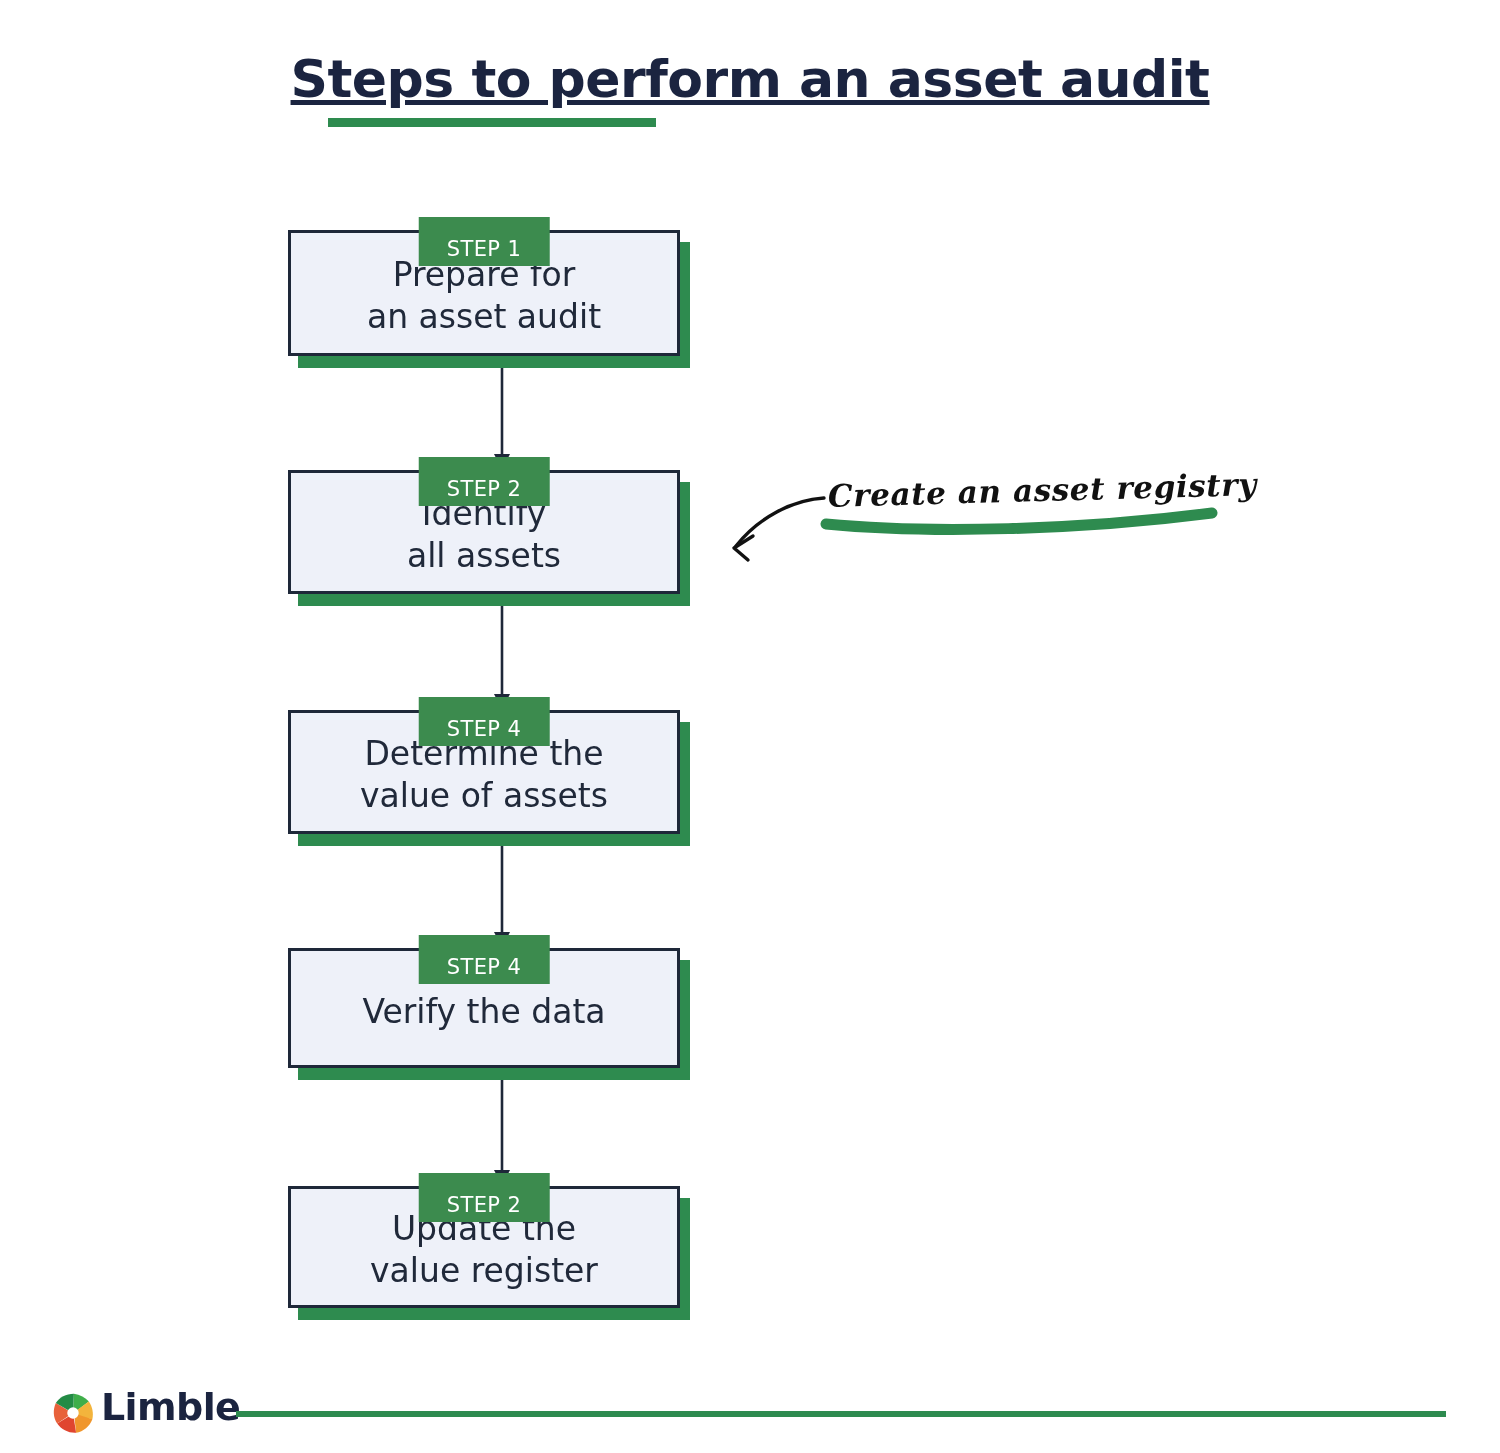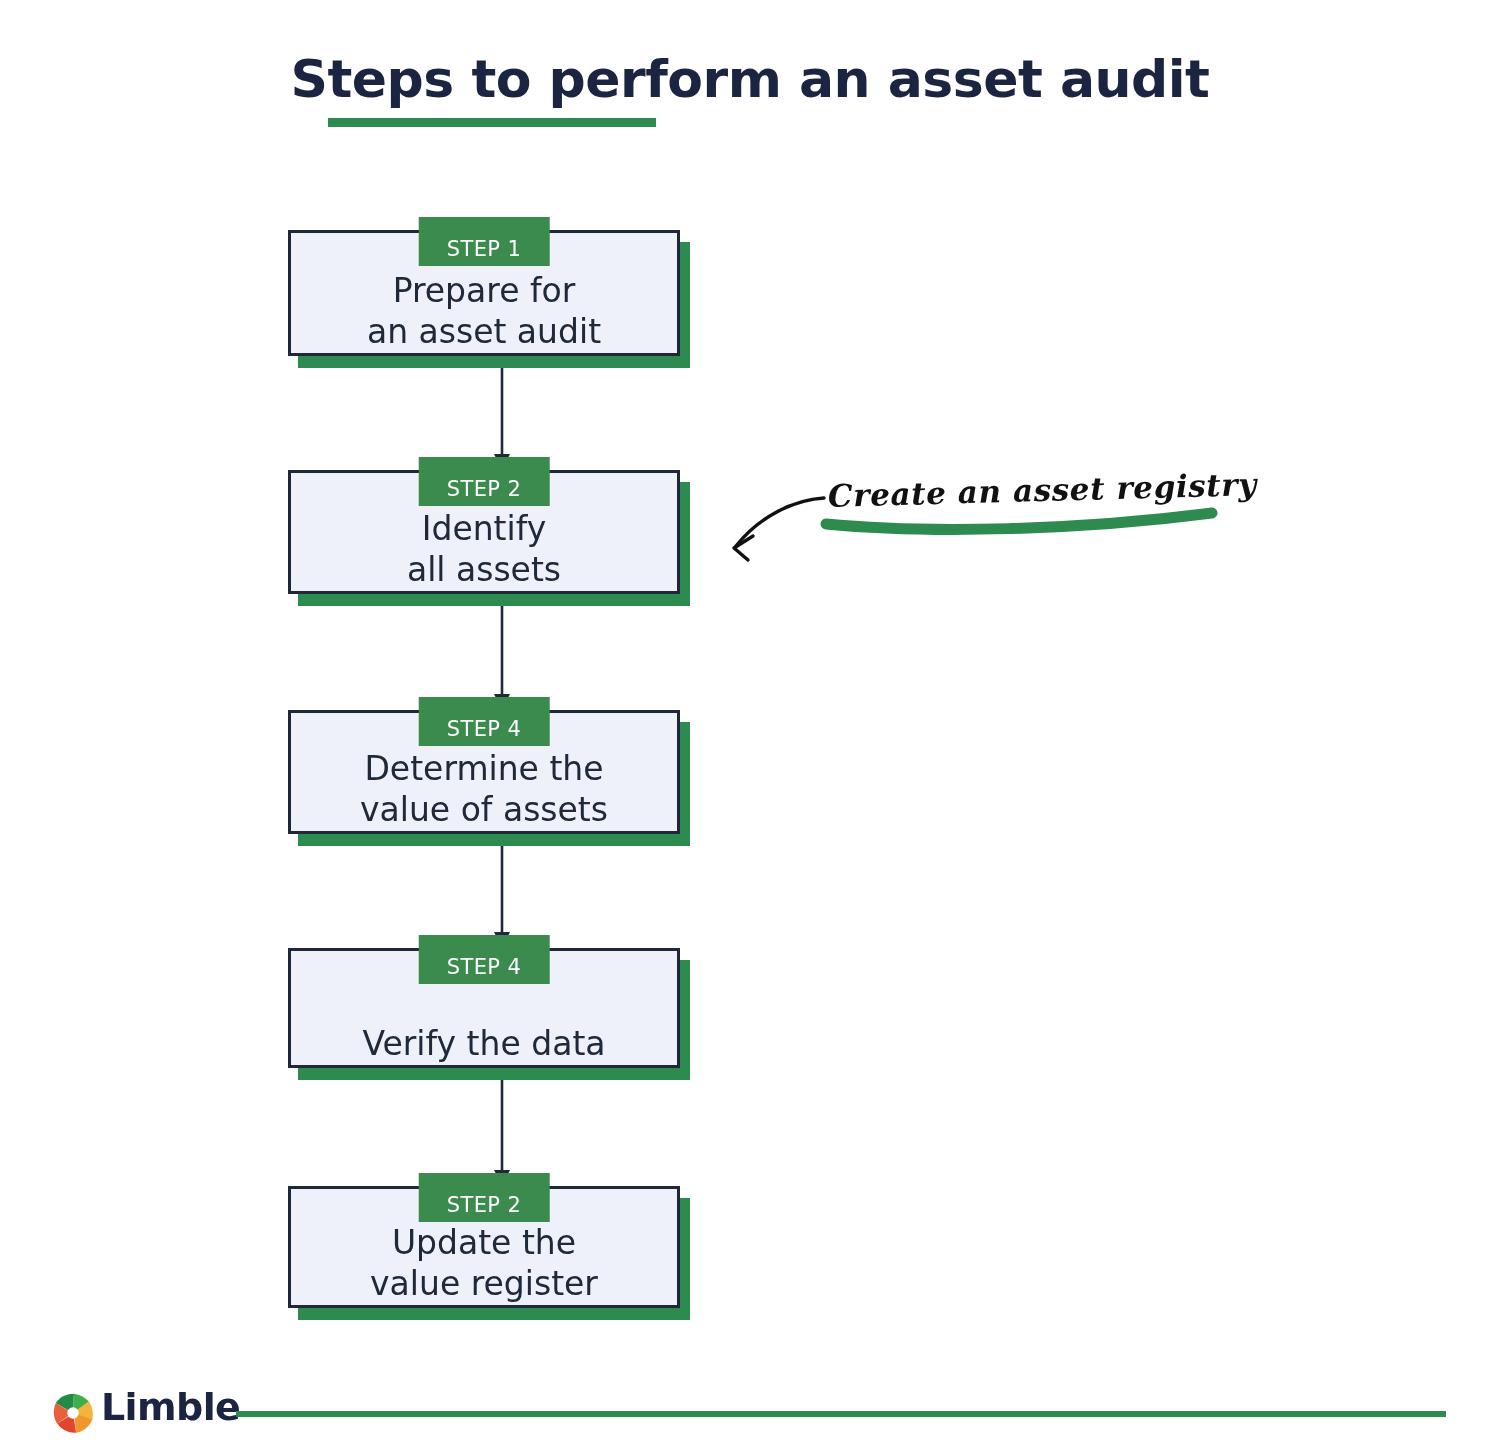--- a/index.html
+++ b/index.html
@@ -25,20 +25,21 @@
     text-align: center;
   }
   #page-title {
     font-family: "DejaVu Sans", sans-serif;
     font-size: 52px;
     font-weight: 700;
     letter-spacing: -0.5px;
     color: #1b2440;
     line-height: 1.05;
     white-space: nowrap;
+    text-decoration: underline;
   }
   #title-underline {
     position: absolute;
     left: 328px;
     top: 118px;
     width: 328px;
     height: 9px;
     background: #2e8b4f;
   }
 
@@ -64,21 +65,21 @@
     background: #2e8b4f;
   }
   .step-box {
     position: relative;
     box-sizing: border-box;
     width: 392px;
     height: 100%;
     border: 3px solid #1e2839;
     background: #eef1f9;
     display: flex;
-    align-items: flex-end;
+    align-items: center;
     justify-content: center;
     text-align: center;
   }
   .step-text {
     font-family: "DejaVu Sans", sans-serif;
     font-size: 33px;
     font-weight: 400;
     color: #20293a;
     line-height: 1.26;
     white-space: pre-line;

